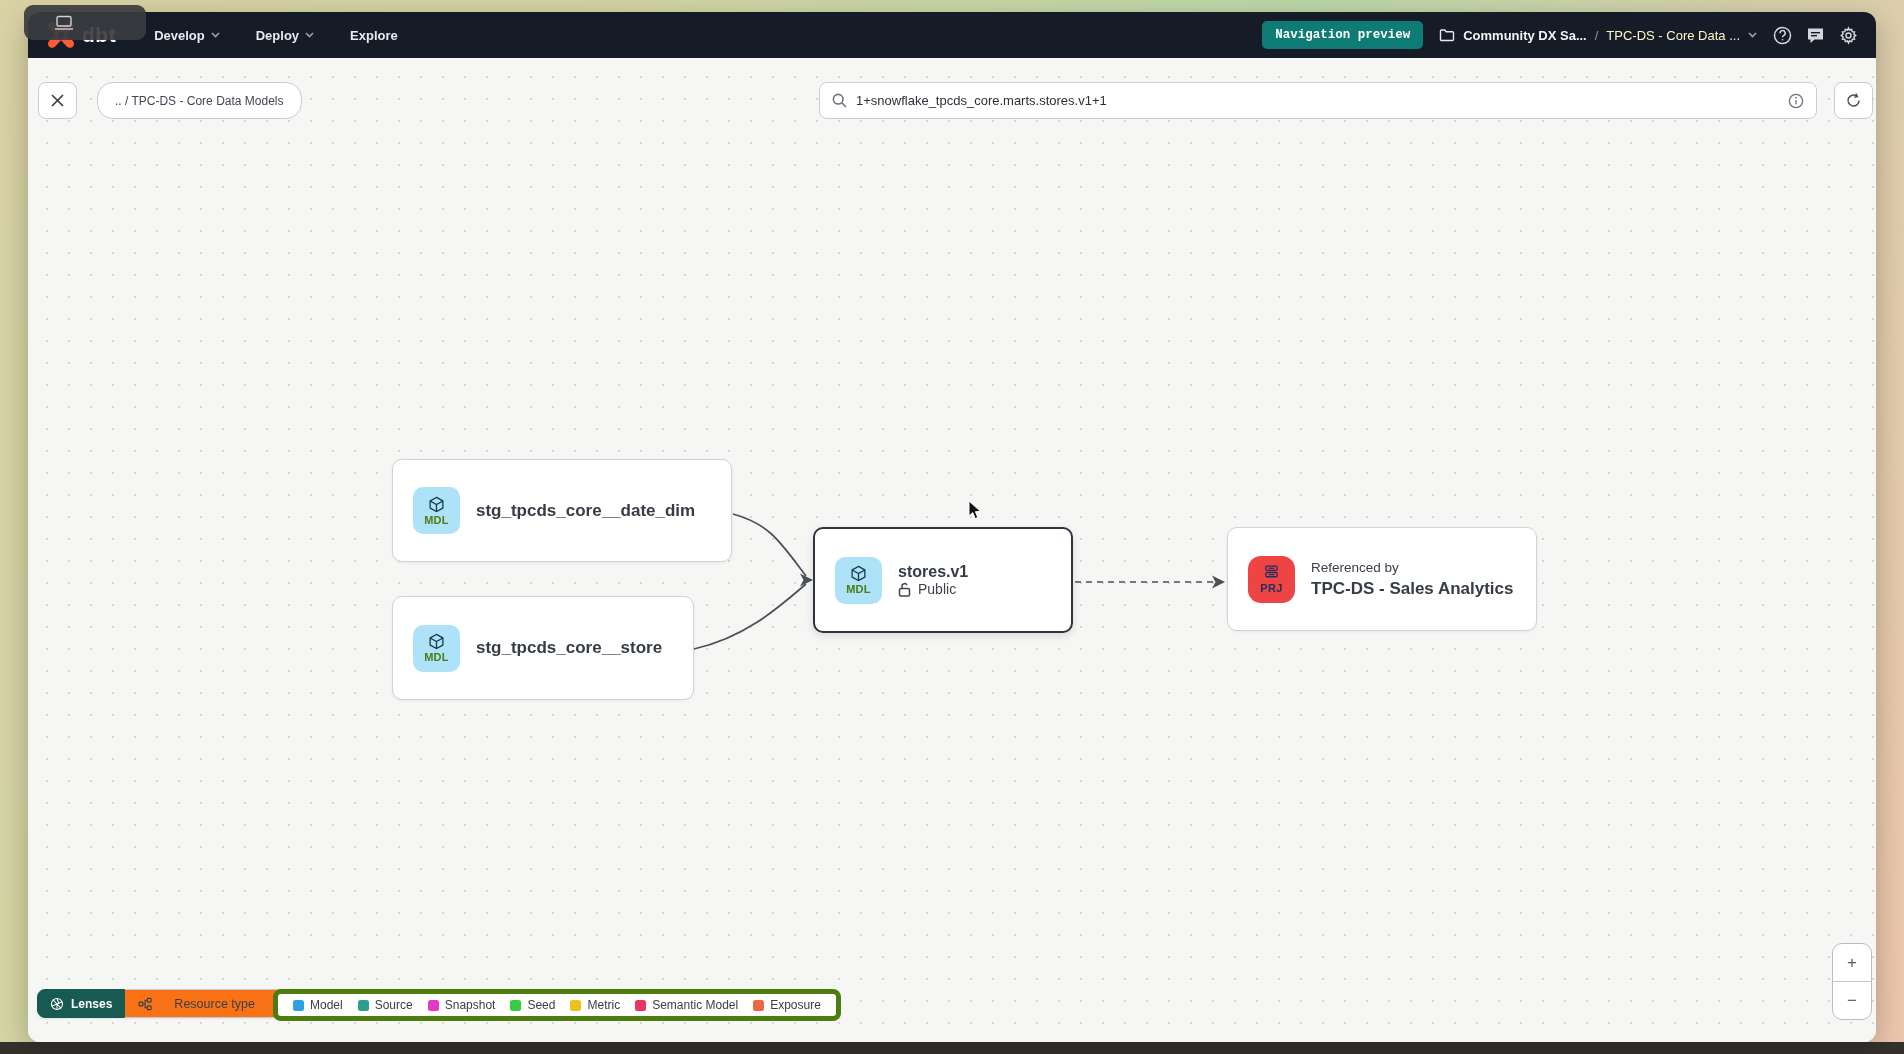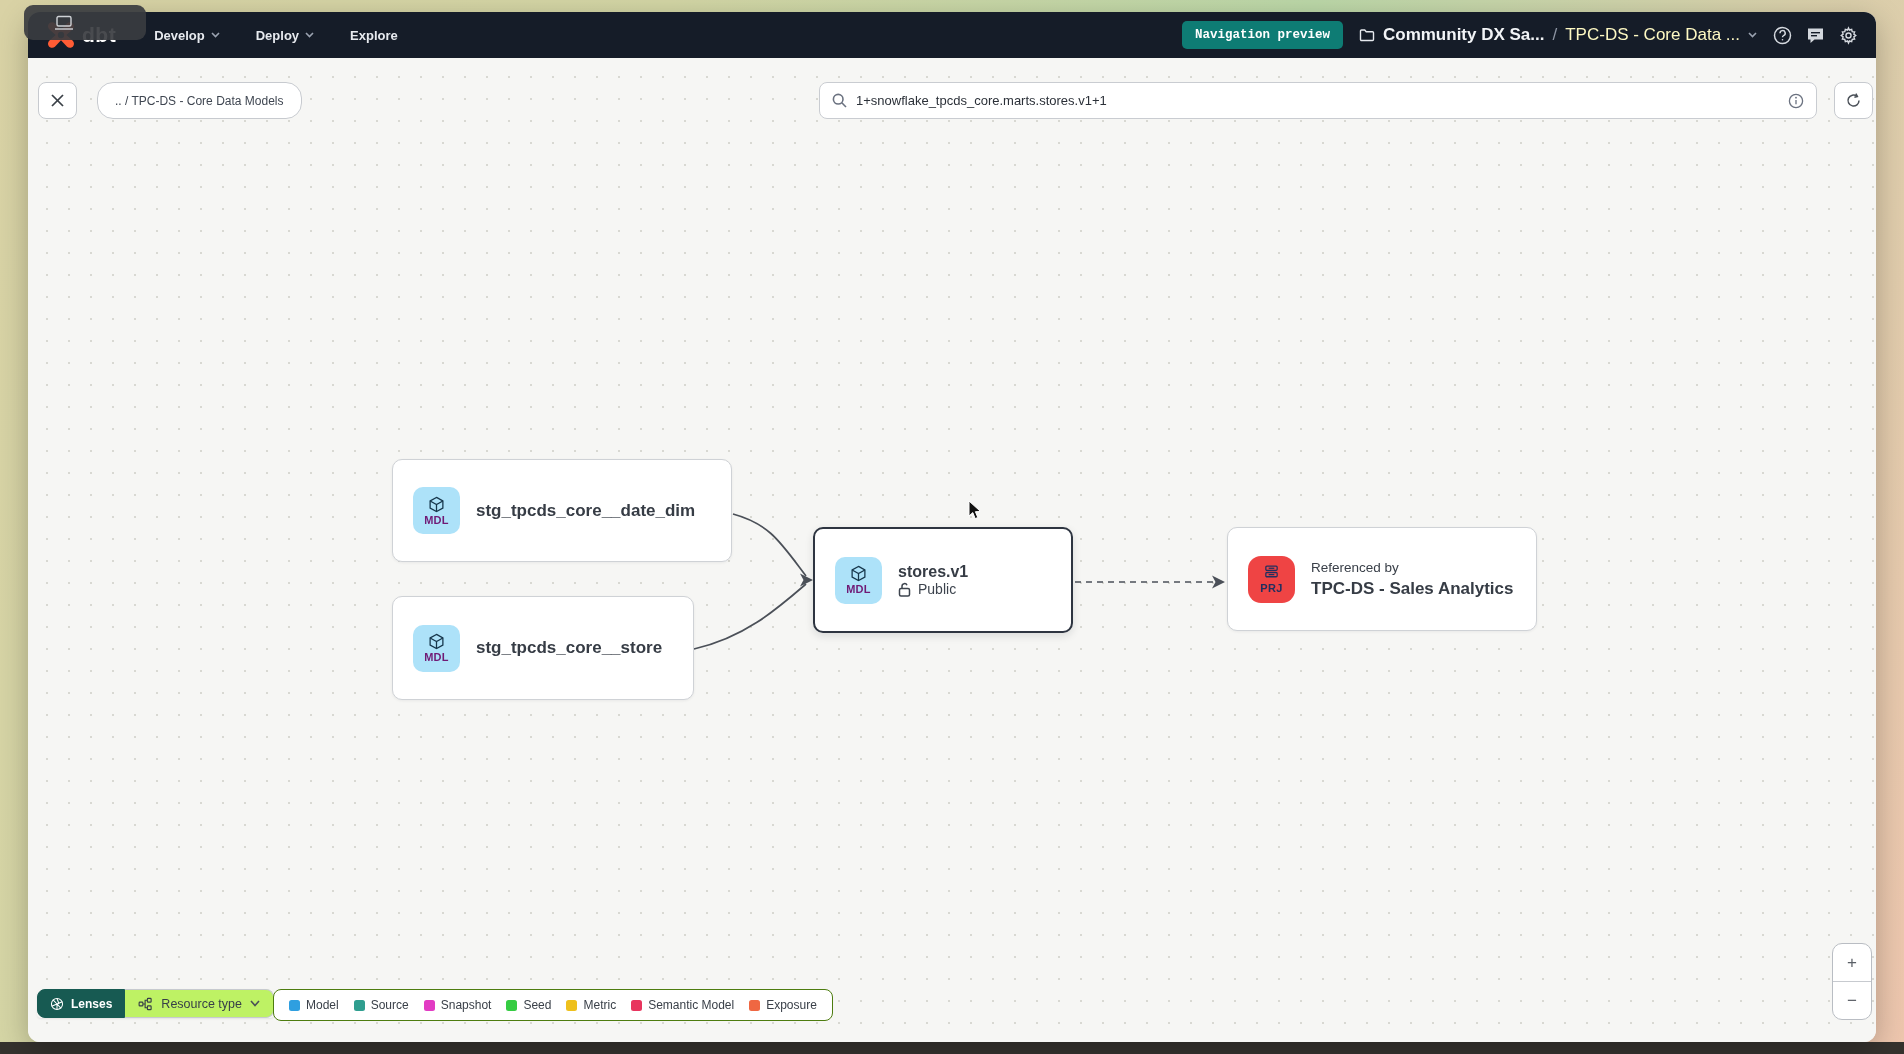--- a/index.html
+++ b/index.html
@@ -23,21 +23,21 @@
     background:#151c28; display:flex; align-items:center; padding:12px 18px; gap:10px;
   }
   .brand { display:flex; align-items:center; gap:6px; margin-right:28px; }
   .brand-mark { width:30px; height:30px; display:block; }
   .brand-name { color:#fff; font-size:21px; font-weight:bold; letter-spacing:.5px; }
   .nav { display:flex; align-items:center; gap:36px; }
   .nav-item { display:flex; align-items:center; gap:6px; color:#e7eaef; font-size:13px; font-weight:bold; cursor:pointer; }
   .nav-item svg { stroke:#9aa2b0; }
   .header-right { margin-left:auto; display:flex; align-items:center; gap:16px; }
   .preview-badge { background:#0e7c74; color:#fff; font-size:12.5px; font-weight:bold; padding:7px 13px; border-radius:5px;font-family:Liberation Mono, monospace; }
-  .crumb { display:flex; align-items:center; gap:8px; font-size:17px; }
+  .crumb { display:flex; align-items:center; gap:8px; font-size:13px; }
   .crumb .proj { color:#f2f4f7; font-weight:bold; }
   .crumb .sep { color:#8d95a3; }
   .crumb .sect { color:#fef9c3; }
   .hdr-icons { display:flex; align-items:center; gap:14px; }
   .hdr-icons svg { display:block; }
 
   
   .canvas {
     position:absolute; left:0; top:46px; right:0; bottom:0;
     background-color:#f6f6f4;
@@ -72,46 +72,46 @@
   .node {
     position:absolute; background:#fff; border:1px solid #cfd2d6; border-radius:10px;
     display:flex; align-items:center; padding:0 20px; gap:16px;
     box-shadow:0 1px 3px rgba(20,25,35,.06); cursor:pointer;
   }
   .node.selected { border:2px solid #2e3541; box-shadow:0 3px 8px rgba(20,25,35,.12); }
   .node-badge {
     width:47px; height:47px; border-radius:10px; flex:0 0 auto;
     display:flex; flex-direction:column; align-items:center; justify-content:center; gap:1px;
   }
-  .node-badge.mdl { background:#ade2f9; color:#701a75; }
+  .node-badge.mdl { background:#ade2f9; color:#4d7c0f; }
   .node-badge.prj { background:#ef4444; color:#232f5e;border-radius:13px; }
   .node-badge .code { font-size:11px; font-weight:bold; letter-spacing:.3px; }
   .node-label { font-size:17px; font-weight:bold; color:#363c45; white-space:nowrap; }
   .node-sub { display:flex; align-items:center; gap:7px; color:#3d444e; font-size:14px; }
   .node-title-sm { font-size:13.5px; color:#3a4049; margin-bottom:4px; }
   .n1 { left:364px; top:447px; width:340px; height:103px; }
   .n2 { left:364px; top:584px; width:302px; height:104px; }
   .n3 { left:785px; top:515px; width:260px; height:106px; }
   .n4 { left:1199px; top:515px; width:310px; height:104px; }
 
   
   .lens-group { position:absolute; left:9px; top:977px; height:29px; display:flex; border-radius:4px; box-shadow:0 1px 2px rgba(0,0,0,.08); }
   .lenses-btn {
     display:flex; align-items:center; gap:7px; background:#175a52; color:#fff;
     font-size:12px; font-weight:bold; padding:0 12px; border-radius:8px 0 0 8px;
     border:1px solid #175a52; cursor:pointer;
   }
   .rtype-btn {
-    display:flex; align-items:center; gap:8px; background:#bef264; color:#373e48;
+    display:flex; align-items:center; gap:21px; background:#f97316; color:#373e48;
     font-size:12.5px; padding:0 13px; border:1px solid #c7cacf; border-left:none;
     border-radius:0 8px 8px 0; cursor:pointer;
   }
   .legend {
     position:absolute; left:245px; top:977px; height:32px; background:#fff;
-    border:1px solid #4d7c0f; border-radius:8px; display:flex; align-items:center;
+    border:5px solid #4d7c0f; border-radius:8px; display:flex; align-items:center;
     padding:0 15px; gap:15px;
   }
   .legend-item { display:flex; align-items:center; gap:6px; font-size:12px; color:#3a4049; }
   .legend-swatch { width:11px; height:11px; border-radius:2.5px; display:inline-block; }
   .zoom-ctl {
     position:absolute; left:1804px; top:931px; width:40px; height:77px;
     background:#fff; border:1px solid #b9bdc3; border-radius:10px;
     display:flex; flex-direction:column; overflow:hidden;
   }
   .zoom-ctl button {

